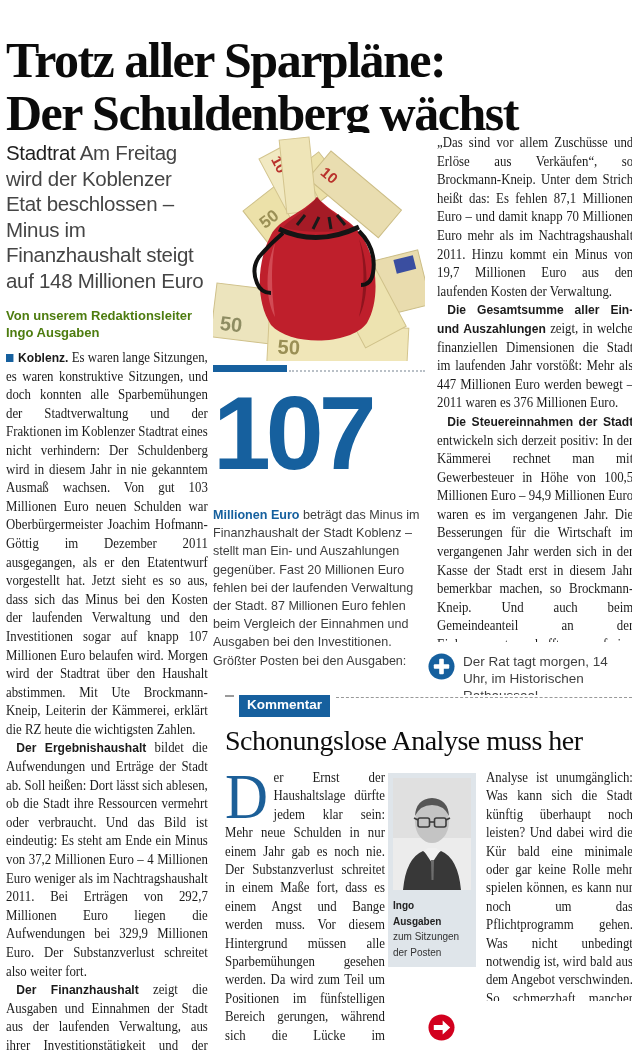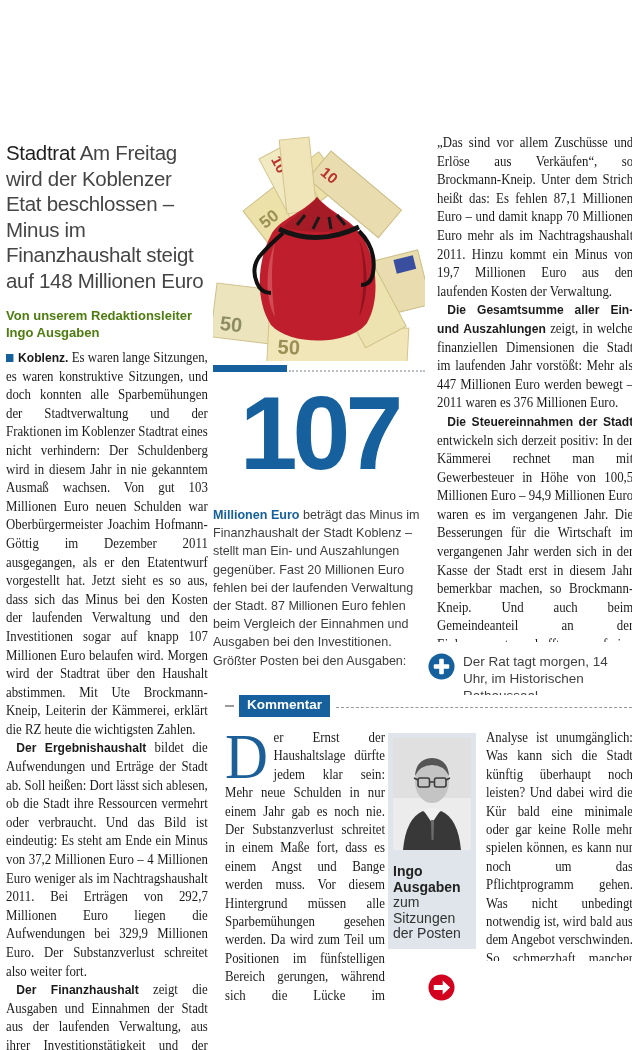--- a/index.html
+++ b/index.html
@@ -32,61 +32,62 @@
   .bodytext p + p{text-indent:11px}
   .kw{font-family:"Liberation Sans",sans-serif;font-weight:bold;font-size:13px}
   .sq{display:inline-block;width:8px;height:8px;background:var(--accent_blue,#16609e);margin-right:5px}
 
   
   .figure-img svg{display:block;margin-top:5px}
   .rulerow{display:flex;align-items:flex-end;margin-top:4px}
   .bluebar{width:74px;height:7px;background:var(--accent_blue,#16609e)}
   .dotrule{flex:1;border-bottom:2px dotted #b9c0c7;margin-left:2px}
   .bignum{margin-top:8px;font-family:"Liberation Sans",sans-serif;font-weight:bold;
-          font-size:104px;line-height:106px;letter-spacing:-5px;text-align:center;
+          font-size:104px;line-height:106px;letter-spacing:-5px;text-align:left;
           color:var(--accent_blue,#16609e)}
   .figcaption{margin-top:20px;width:228px;max-height:166px;overflow:hidden;
               font-family:"Liberation Sans",sans-serif;font-size:13.5px;line-height:18.2px;color:#3d3d3d}
   .cap-lead{font-weight:bold;color:var(--accent_blue,#16609e)}
   .initials{font-style:italic;color:#555}
 
   
   .rat-note{position:absolute;left:-9px;top:520px;width:208px;display:flex;gap:8px;
             background:#fff;padding-top:5px;font-family:"Liberation Sans",sans-serif;
             font-size:13.5px;line-height:17px;color:#3f3f3f}
   .icon-28{flex:0 0 auto;width:27px;height:27px}
 
   
   .kommentar{position:absolute;left:225px;top:695px;width:407px;height:355px;background:#fff}
-  .badge-row{display:flex;align-items:center;height:22px}
+  .badge-row{display:flex;align-items:flex-start;height:22px}
   .badge-dash{width:9px;height:2px;background:#9a9a9a;margin-right:5px}
   .badge{background:var(--accent_blue,#16609e);color:#fff;padding:1px 8px 3px;
          font-family:"Liberation Sans",sans-serif;font-weight:bold;font-size:13.5px;line-height:18px}
   .badge-dots{flex:1;border-top:1px dashed #999;margin-left:6px;margin-top:2px;height:0}
   .k-head{margin-top:8px;font-size:28px;line-height:32px;letter-spacing:-0.5px;color:#0d0d0d}
   .k-body{position:relative;margin-top:12px;height:281px}
   .k-left{position:absolute;left:0;top:0;width:172px;height:278px;overflow:hidden;
           font-size:13.8px;line-height:18.4px;text-align:justify}
   .dropcap{float:left;font-size:64px;line-height:50px;padding:3px 6px 2px 0;color:#1c5f98}
   .k-photo{position:absolute;left:163px;top:4px;width:88px;background:#dfe5ea;padding:5px 5px 7px;box-sizing:border-box}
   .k-photo svg{display:block;background:#fff}
-  .k-cap{margin-top:14px;font-family:"Liberation Sans",sans-serif;font-size:14px;line-height:15.5px;color:#333}
+  .k-cap{margin-top:8px;font-family:"Liberation Sans",sans-serif;font-size:10px;line-height:15.5px;color:#333}
   .capname{font-weight:bold;color:#222}
   .k-right{position:absolute;left:261px;top:0;width:158px;height:232px;overflow:hidden;
            font-size:13.8px;line-height:18.4px;text-align:justify}
   .k-email{position:absolute;left:203px;top:236px;right:0;display:flex;gap:9px;background:#fff;
            padding-top:9px;font-family:"Liberation Sans",sans-serif;font-size:14.5px;line-height:18px}
   .email-label{color:#666}
   .email-addr{font-weight:bold;color:#222}
 </style>
 </head>
 <body>
 
 <div class="page">
 
+  <h1 class="headline"><span>Trotz aller Sparpläne:</span><br><span>Der Schuldenberg wächst</span></h1>
 
   <div class="col col1">
     <p class="lead"><span class="kicker">Stadtrat</span> <span>Am Freitag wird der Koblenzer Etat beschlossen – Minus im Finanzhaushalt steigt auf 148 Millionen Euro</span></p>
     <p class="byline"><span>Von unserem Redaktionsleiter</span><br><span>Ingo Ausgaben</span></p>
     <div class="bodytext cond">
       <p><span class="sq"></span><span class="kw">Koblenz.</span> <span>Es waren lange Sitzungen, es waren konstruktive Sitzungen, und doch konnten alle Sparbemühungen der Stadtverwaltung und der Fraktionen im Koblenzer Stadtrat eines nicht verhindern: Der Schuldenberg wird in diesem Jahr in nie gekanntem Ausmaß wachsen. Von gut 103 Millionen Euro neuen Schulden war Oberbürgermeister Joachim Hofmann-Göttig im Dezember 2011 ausgegangen, als er den Etatentwurf vorgestellt hat. Jetzt sieht es so aus, dass sich das Minus bei den Kosten der laufenden Verwaltung und den Investitionen sogar auf knapp 107 Millionen Euro belaufen wird. Morgen wird der Stadtrat über den Haushalt abstimmen. Mit Ute Brockmann-Kneip, Leiterin der Kämmerei, erklärt die RZ heute die wichtigsten Zahlen.</span></p>
       <p><span class="kw">Der Ergebnishaushalt</span> <span>bildet die Aufwendungen und Erträge der Stadt ab. Soll heißen: Dort lässt sich ablesen, ob die Stadt ihre Ressourcen vermehrt oder verbraucht. Und das Bild ist eindeutig: Es steht am Ende ein Minus von 37,2 Millionen Euro – 4 Millionen Euro weniger als im Nachtragshaushalt 2011. Bei Erträgen von 292,7 Millionen Euro liegen die Aufwendungen bei 329,9 Millionen Euro. Der Substanzverlust schreitet also weiter fort.</span></p>
       <p><span class="kw">Der Finanzhaushalt</span> <span>zeigt die Ausgaben und Einnahmen der Stadt aus der laufenden Verwaltung, aus ihrer Investitionstätigkeit und der Finanzierung des Haushaltsjahres. Und hier klafft eben die bereits beschriebene Lücke von fast 107 Millionen Euro. Den größten Teil davon machen die Zahlungen auf die Investitionstätigkeiten der Stadt aus: 117 Millionen Euro, ein Großteil davon für den Kulturbau auf dem Zentralplatz. Die Einzahlungen, die an die Stadt fließen, belaufen sich auf 29,9 Millionen Euro.</span></p>
     </div>
   </div>
@@ -165,20 +166,21 @@
       <span>Der Rat tagt morgen, 14 Uhr, im Historischen Rathaussaal.</span>
     </div>
   </div>
 
   <div class="kommentar">
     <div class="badge-row">
       <div class="badge-dash"></div>
       <div class="badge">Kommentar</div>
       <div class="badge-dots"></div>
     </div>
+    <div class="k-head">Schonungslose Analyse muss her</div>
     <div class="k-body">
       <div class="k-left cond"><span class="dropcap">D</span><span>er Ernst der Haushaltslage dürfte jedem klar sein: Mehr neue Schulden in nur einem Jahr gab es noch nie. Der Substanzverlust schreitet in einem Maße fort, dass es einem Angst und Bange werden muss. Vor diesem Hintergrund müssen alle Sparbemühungen gesehen werden. Da wird zum Teil um Positionen im fünfstelligen Bereich gerungen, während sich die Lücke im Finanzhaushalt inzwischen im neunstelligen Bereich bewegt. So wird sich das Steuer nicht herumreißen lassen. Eine schonungslose</span></div>
       <div class="k-photo">
         <svg width="78" height="112" viewBox="0 0 78 112" xmlns="http://www.w3.org/2000/svg">
           <rect width="78" height="112" fill="#ececec"></rect>
           <rect width="78" height="60" fill="#e0e0e0"></rect>
           <ellipse cx="39" cy="44" rx="17" ry="21" fill="#c4c4c4"></ellipse>
           <path d="M22 38 Q23 21 39 20 Q55 21 56 38 Q51 27 39 27 Q27 27 22 38 Z" fill="#555"></path>
           <g stroke="#3c3c3c" stroke-width="1.6" fill="none">
             <rect x="25" y="40" width="11.5" height="9" rx="2"></rect>

